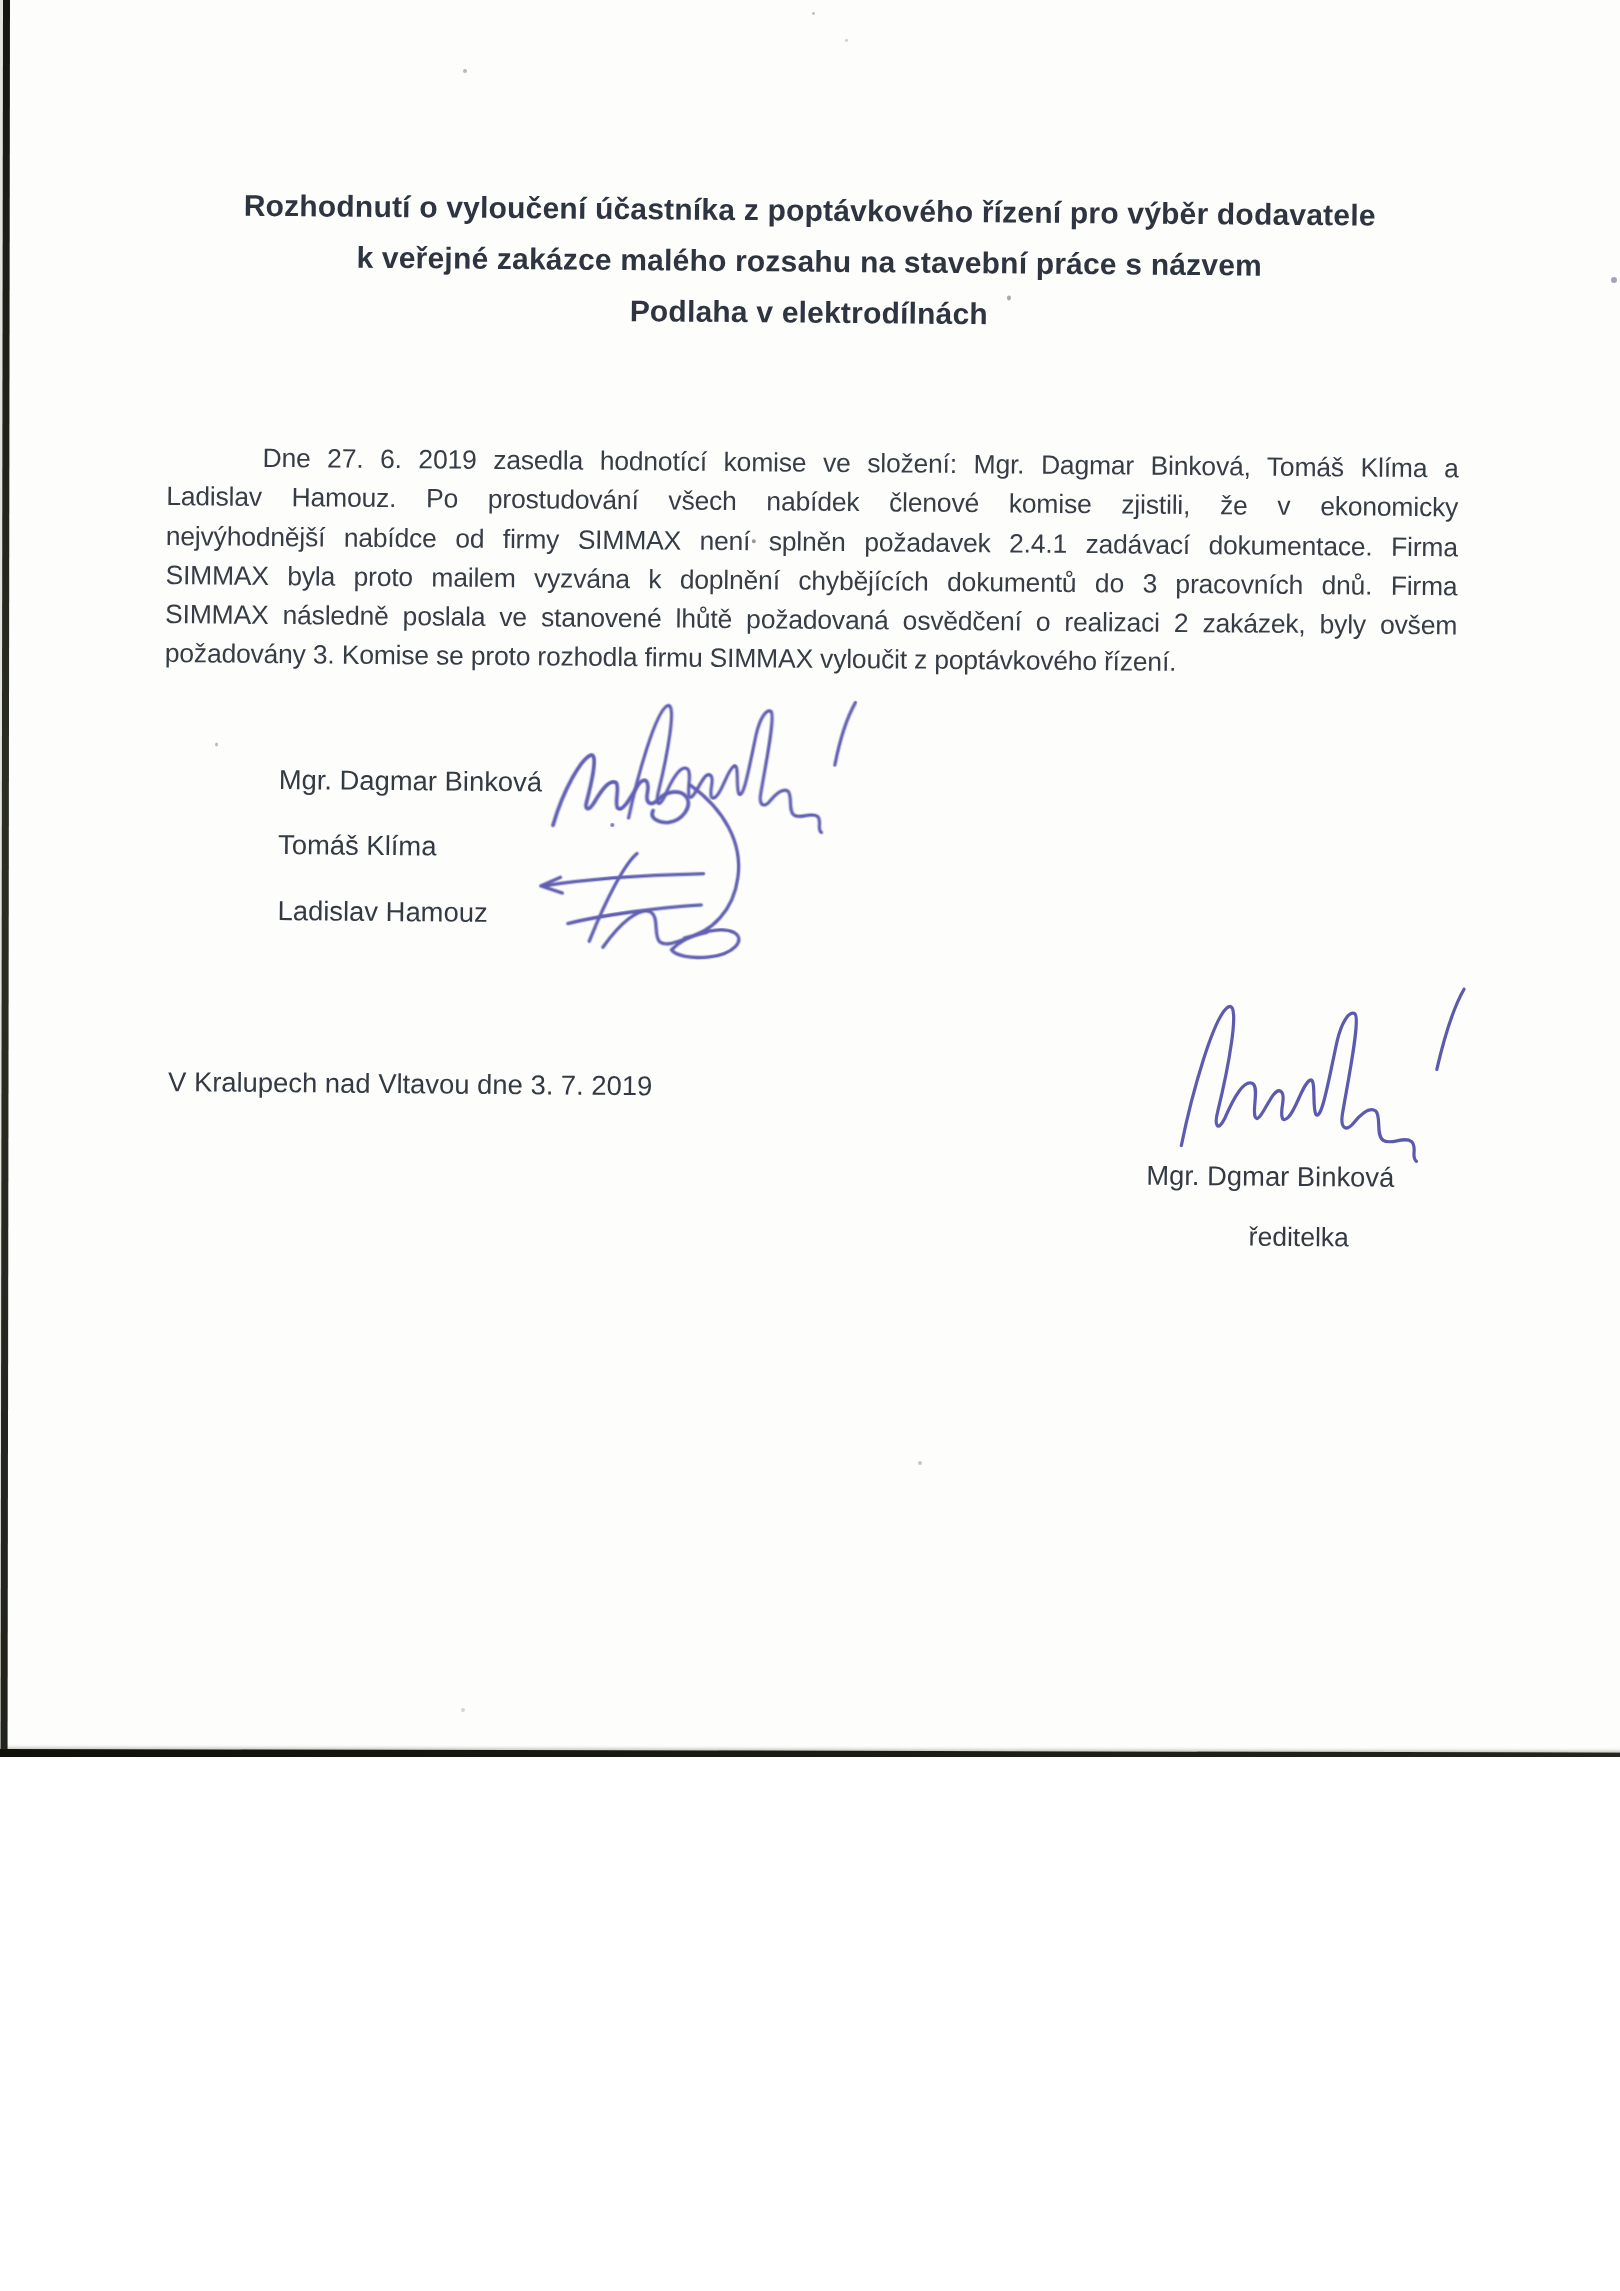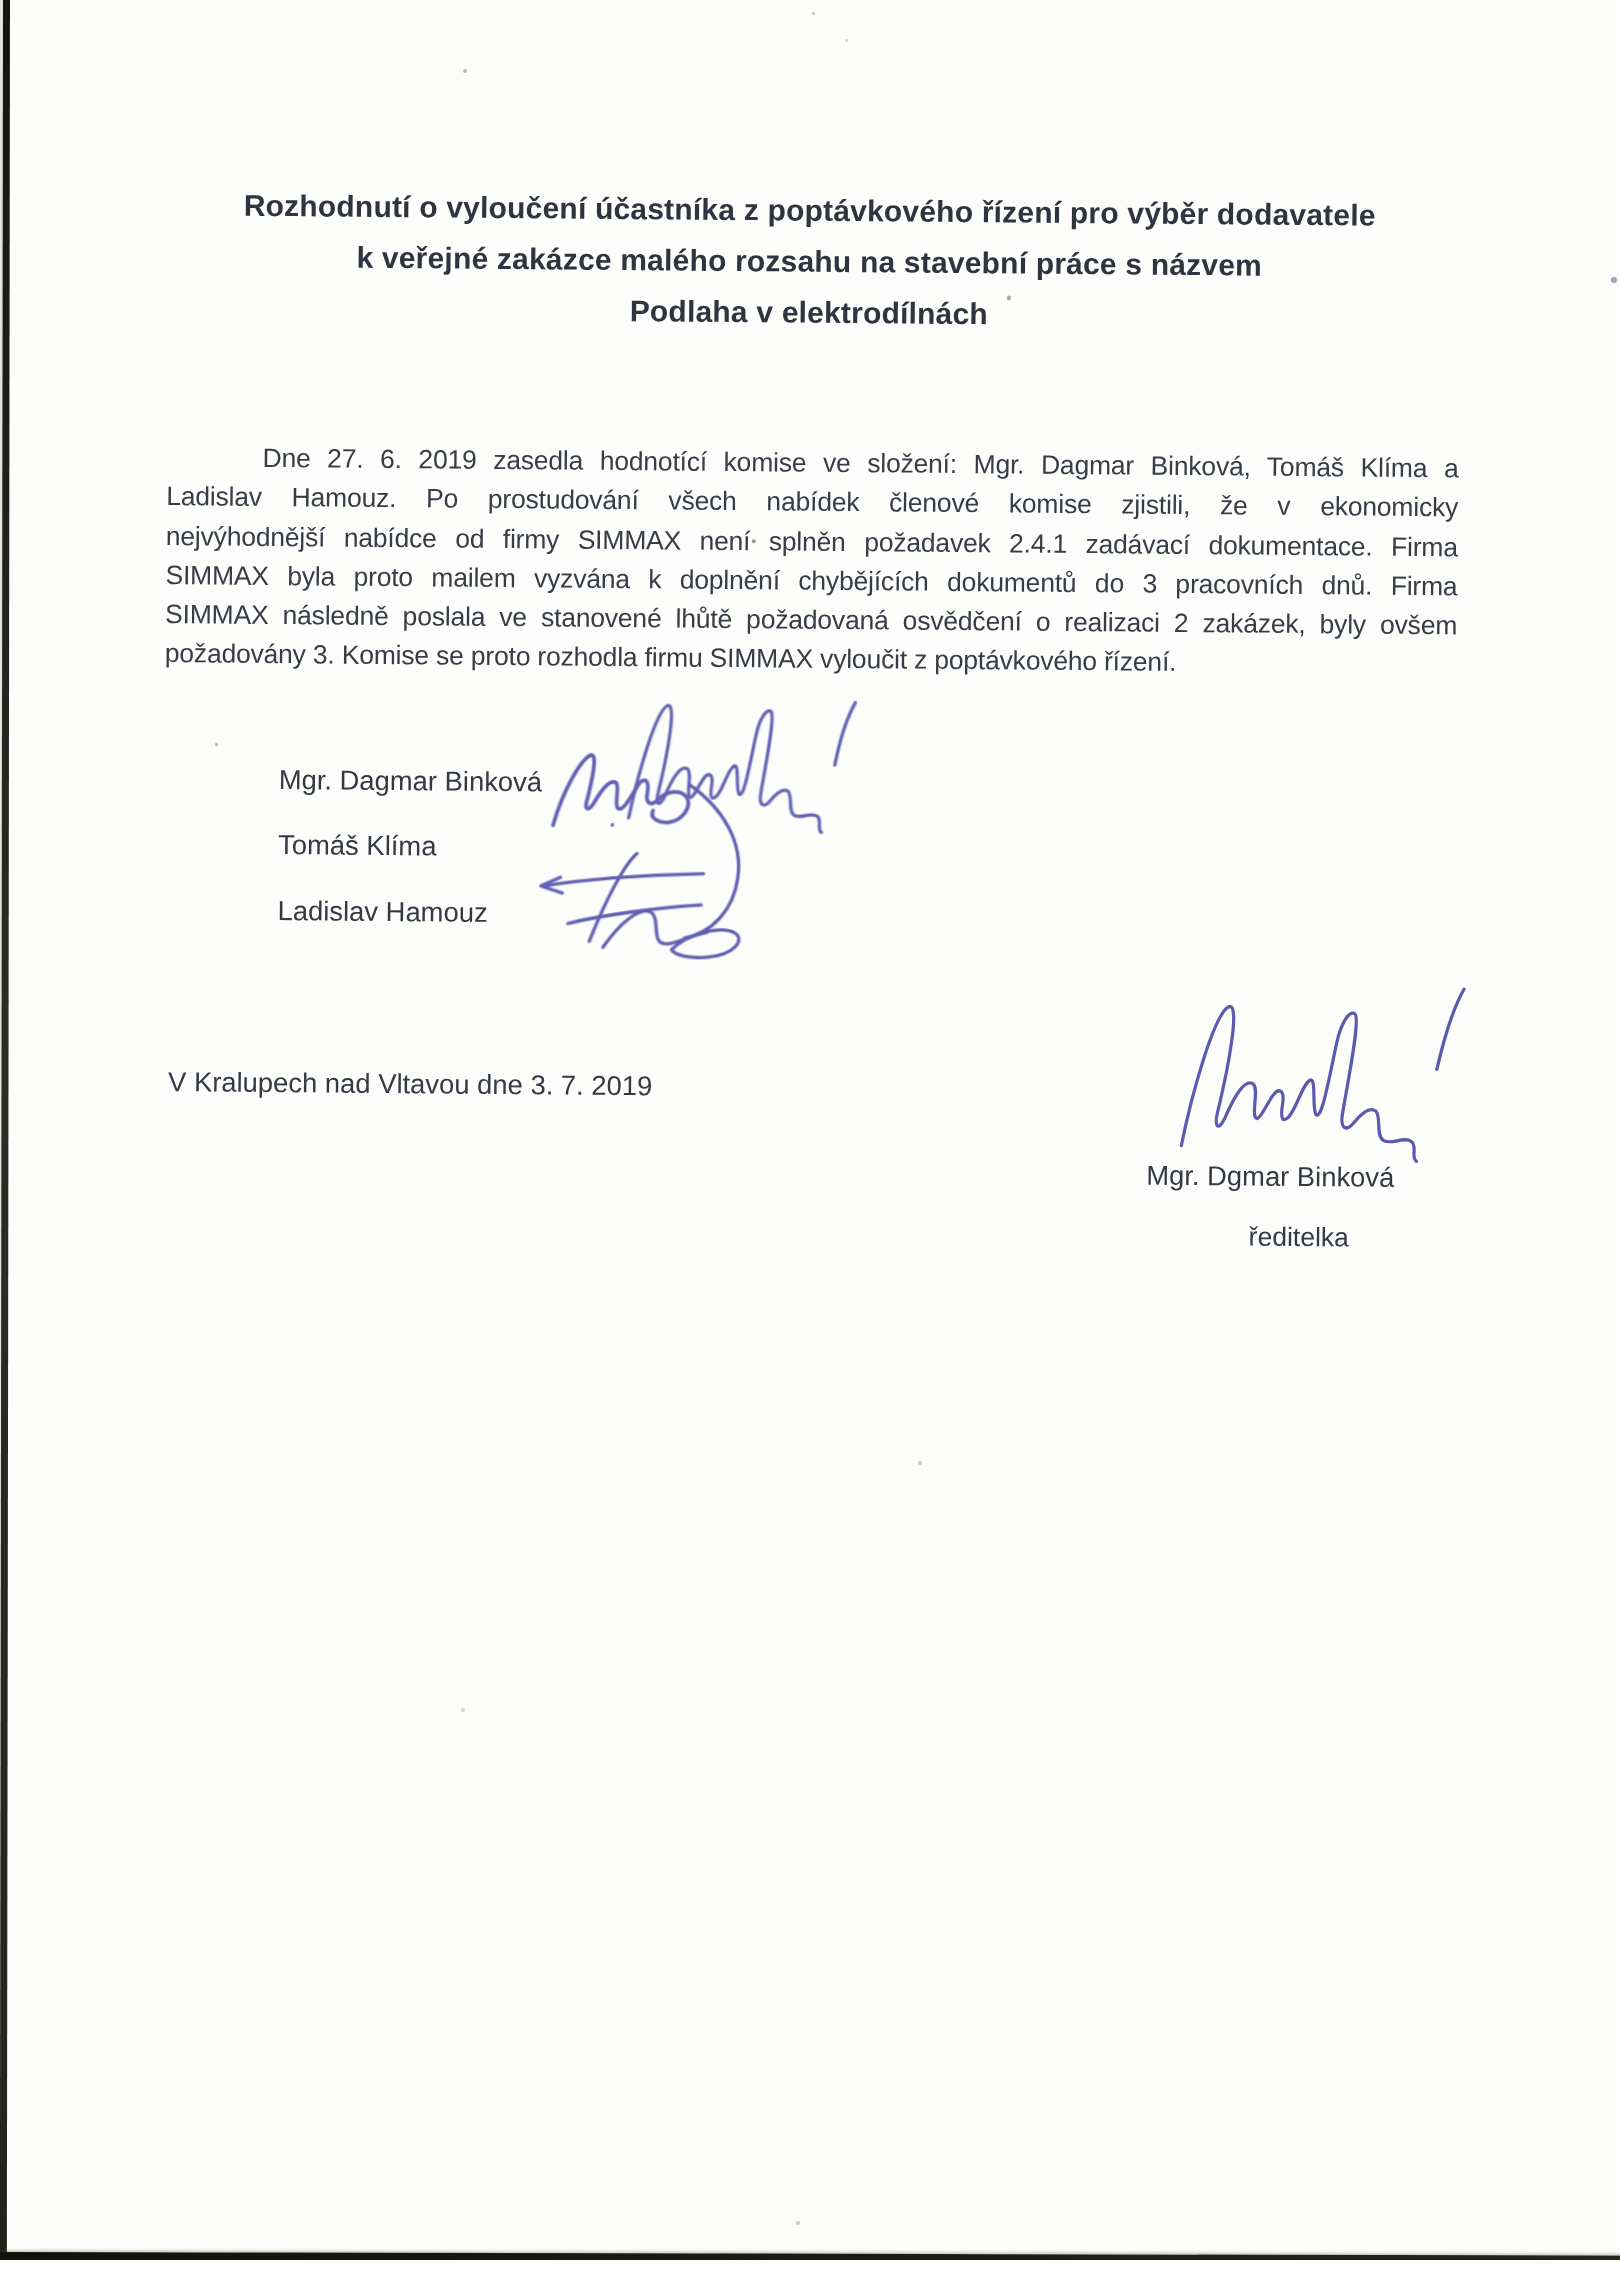--- a/index.html
+++ b/index.html
@@ -3,21 +3,21 @@
 <meta charset="utf-8">
 <style>
   html, body {
     margin: 0;
     padding: 0;
     background: #ffffff;
   }
   #page {
     position: relative;
     width: 1620px;
-    height: 2260px;
+    height: 1757px;
     overflow: hidden;
     background: #fdfdfb;
     font-family: "Liberation Sans", sans-serif;
     color: #363c45;
   }
   
   #content {
     position: absolute;
     left: 0; top: 0;
     width: 1620px;

